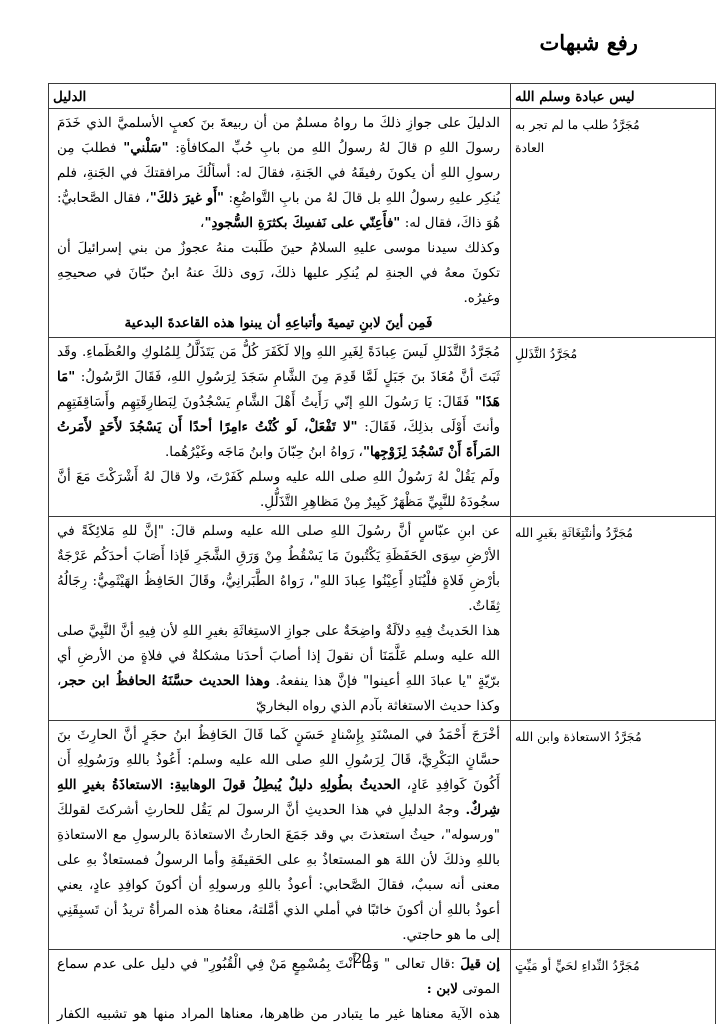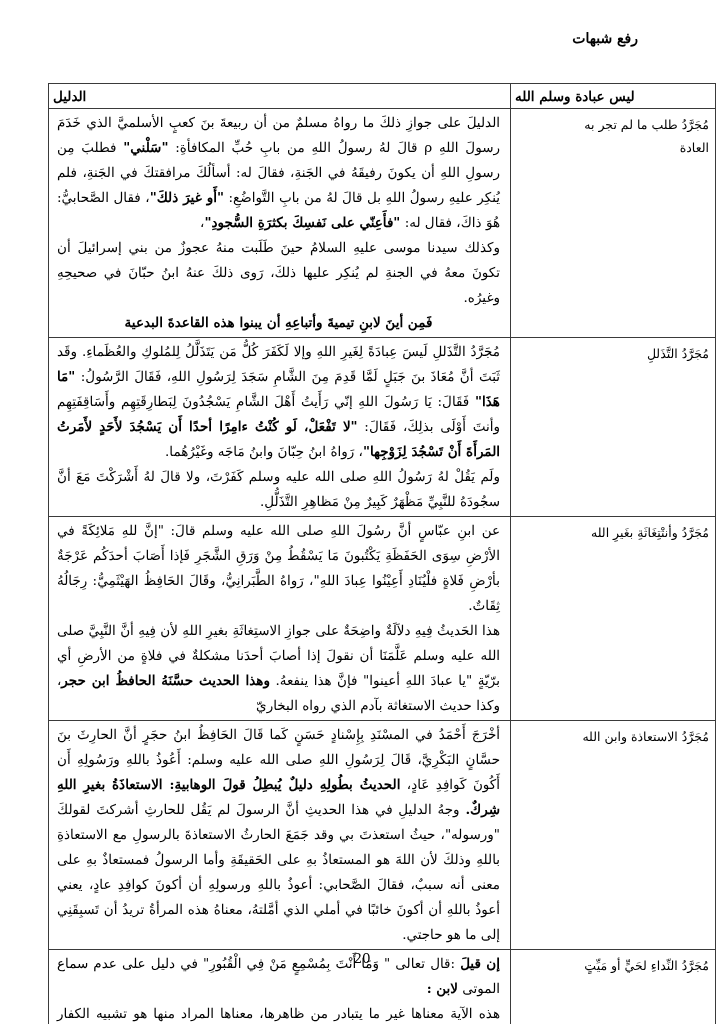--- a/index.html
+++ b/index.html
@@ -7,21 +7,21 @@
     width: 724px; height: 1024px;
     background: #ffffff;
     color: #000;
     font-family: "DejaVu Serif", "Liberation Serif", serif;
     overflow: hidden;
     position: relative;
   }
   .page-title {
     position: absolute;
     top: 30px; right: 86px;
-    font-size: 14px;
+    font-size: 21px;
     font-weight: bold;
     direction: rtl;
   }
   table.doc-table {
     position: absolute;
     top: 83px; left: 48px;
     width: 667px;
     border-collapse: collapse;
     direction: rtl;
     table-layout: fixed;
@@ -33,21 +33,21 @@
     font-size: 13.5px;
     font-weight: bold;
     text-align: left;
     padding: 2px 4px;
     height: 20px;
   }
   col.cat-col { width: 205px; }
   col.ev-col  { width: 462px; }
   td.cat-cell {
     vertical-align: top;
-    text-align: right;
+    text-align: left;
     font-size: 12.5px;
     line-height: 23px;
     padding: 4px 6px 2px 4px;
     white-space: pre-line;
   }
   td.evidence-cell {
     vertical-align: top;
     font-size: 13.5px;
     padding: 1px 10px 2px 8px;
     margin-left: 32px;

